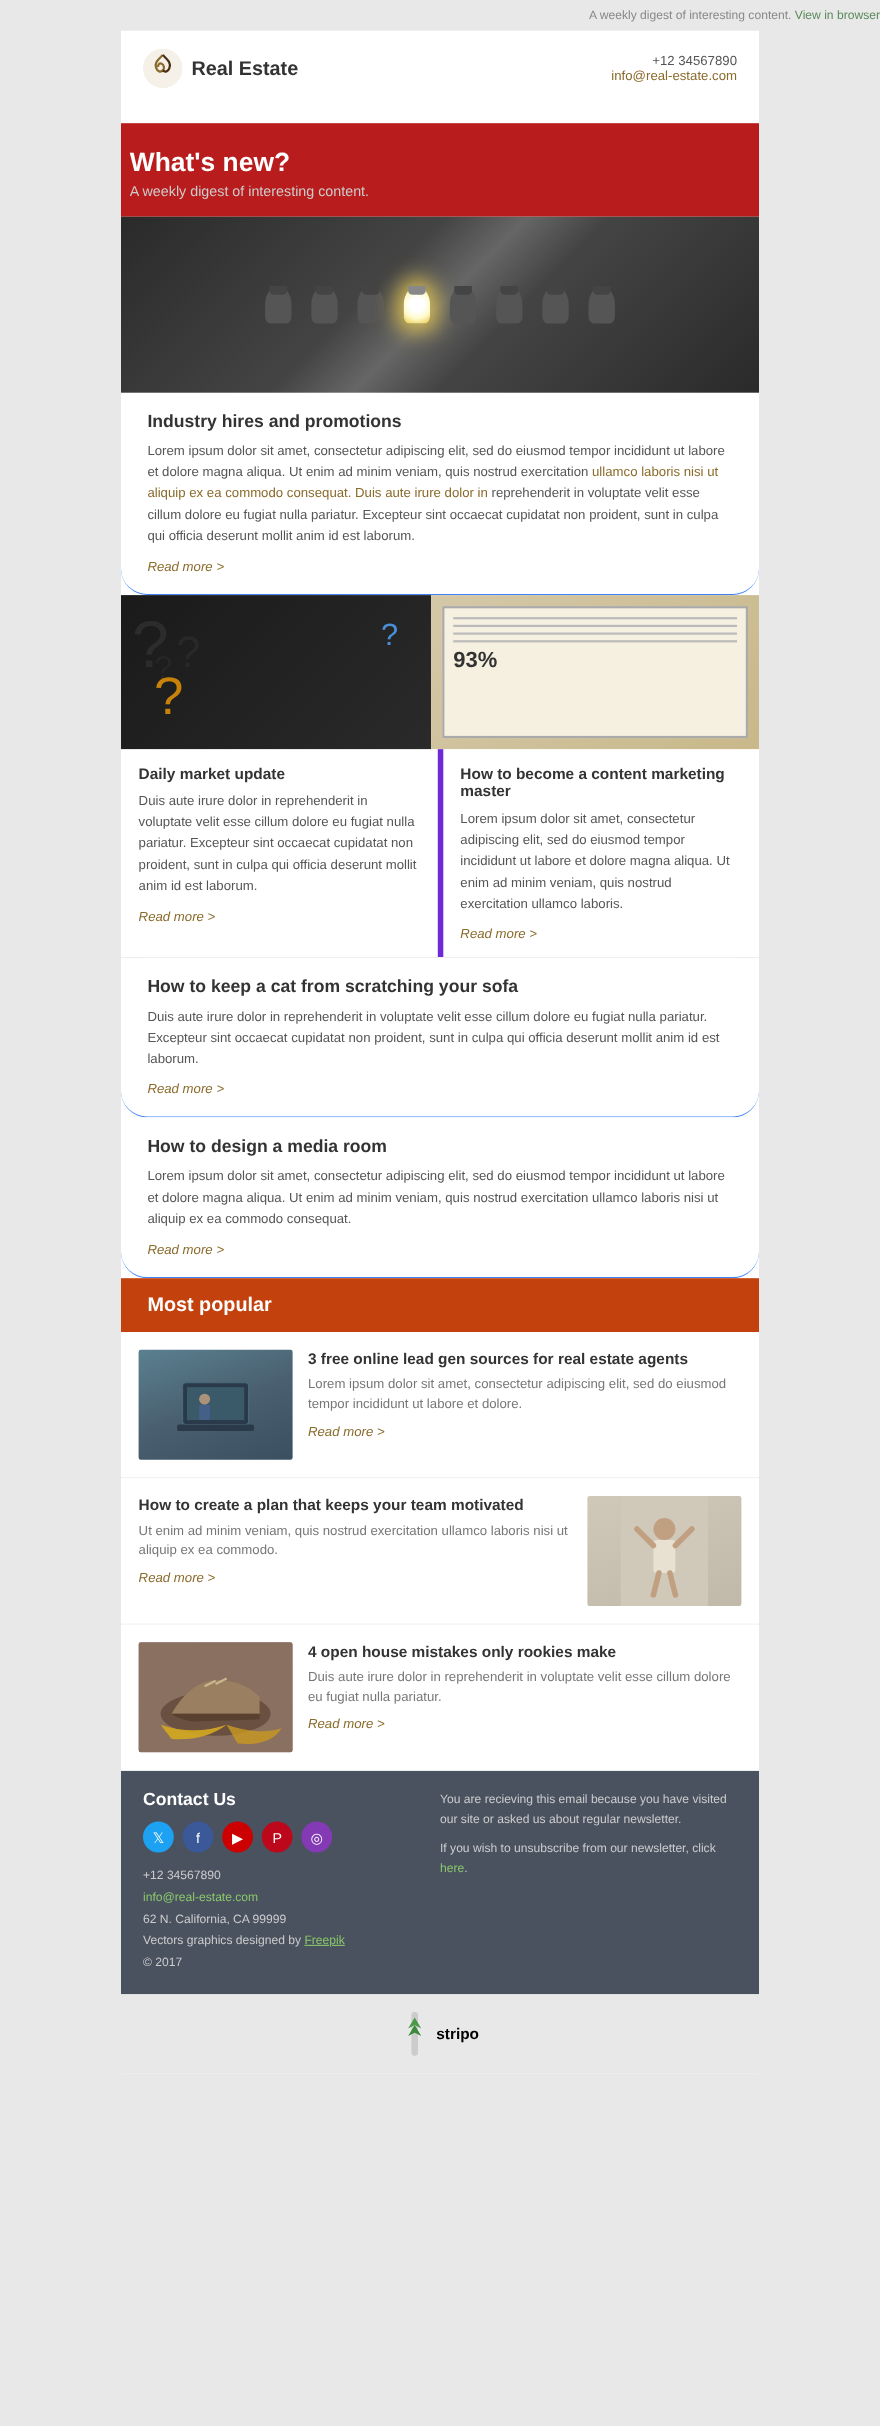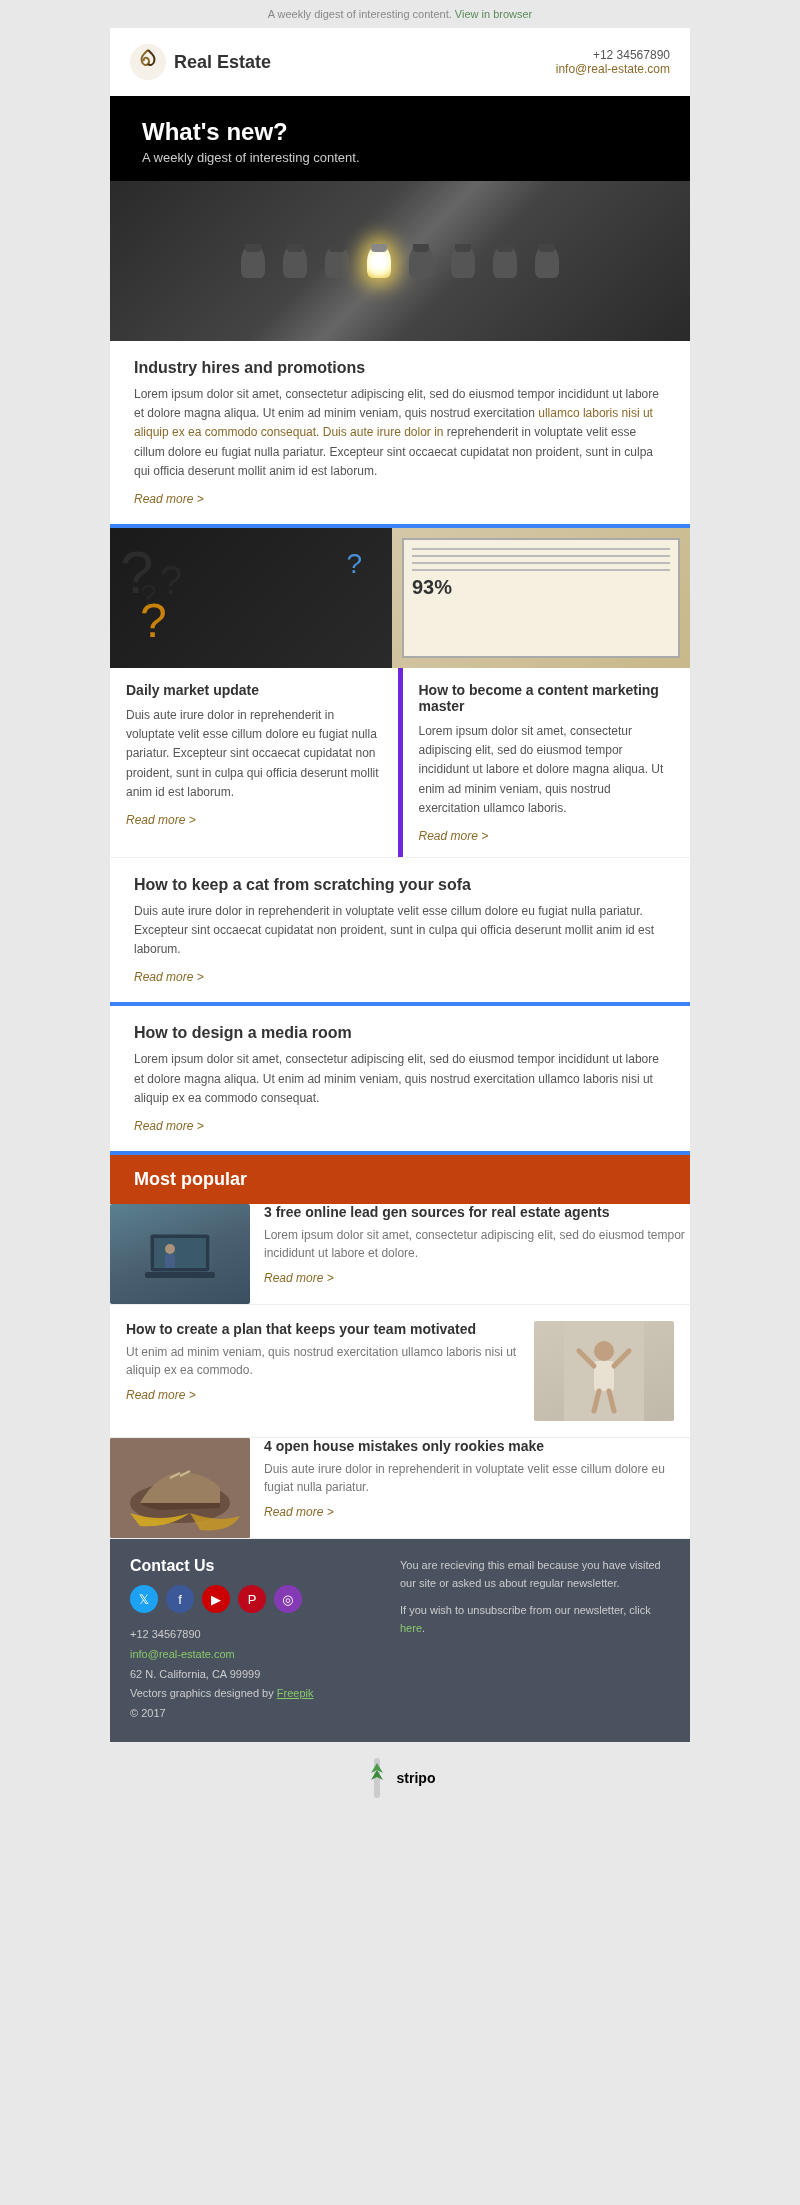--- a/index.html
+++ b/index.html
@@ -8,21 +8,21 @@
       font-family: Arial, sans-serif;
       font-size: 13px;
       color: #333;
     }
     .outer {
       max-width: 800px;
       margin: 0 auto;
       background: #e8e8e8;
     }
     .top-bar {
-      text-align: center;
+      text-align: right;
       padding: 8px 0;
       font-size: 11px;
       color: #888;
     }
     .top-bar a { color: #5a8a5a; text-decoration: none; }
     .email-container {
       max-width: 580px;
       margin: 0 auto;
       background: #fff;
     }
@@ -50,22 +50,23 @@
     }
     .contact-info {
       text-align: right;
       font-size: 12px;
       color: #555;
     }
     .contact-info a { color: #8a6a2a; text-decoration: none; }
 
     
     .hero-banner {
-      background: #000000;
-      padding: 22px 32px 16px;
+      background: #b91c1c;
+      padding: 22px 8px 16px;
+      margin-top: 16px;
     }
     .hero-title {
       font-size: 24px;
       font-weight: bold;
       color: #fff;
       margin-bottom: 4px;
     }
     .hero-subtitle {
       font-size: 13px;
       color: #ccc;
@@ -104,22 +105,23 @@
       height: 8px;
       background: #444;
       margin: 0 auto;
       border-radius: 0 0 4px 4px;
     }
     .bulb.lit::after { background: #888; }
 
     
     .section {
       padding: 18px 24px;
-      border-bottom: 4px solid #3b82f6;
+      border-bottom: 1px solid #3b82f6;
       background: #fff;
+      border-radius: 24px;
     }
     .section-title {
       font-size: 16px;
       font-weight: bold;
       color: #333;
       margin-bottom: 8px;
     }
     .section-body {
       font-size: 12px;
       color: #555;
@@ -219,20 +221,21 @@
     }
     .most-popular-header h2 {
       color: #fff;
       font-size: 18px;
       font-weight: bold;
     }
 
     
     .popular-item {
       display: flex;
+      padding: 16px;
       border-bottom: 1px solid #eee;
       background: #fff;
       gap: 14px;
     }
     .popular-item-img {
       width: 140px;
       min-width: 140px;
       height: 100px;
       overflow: hidden;
       border-radius: 2px;

